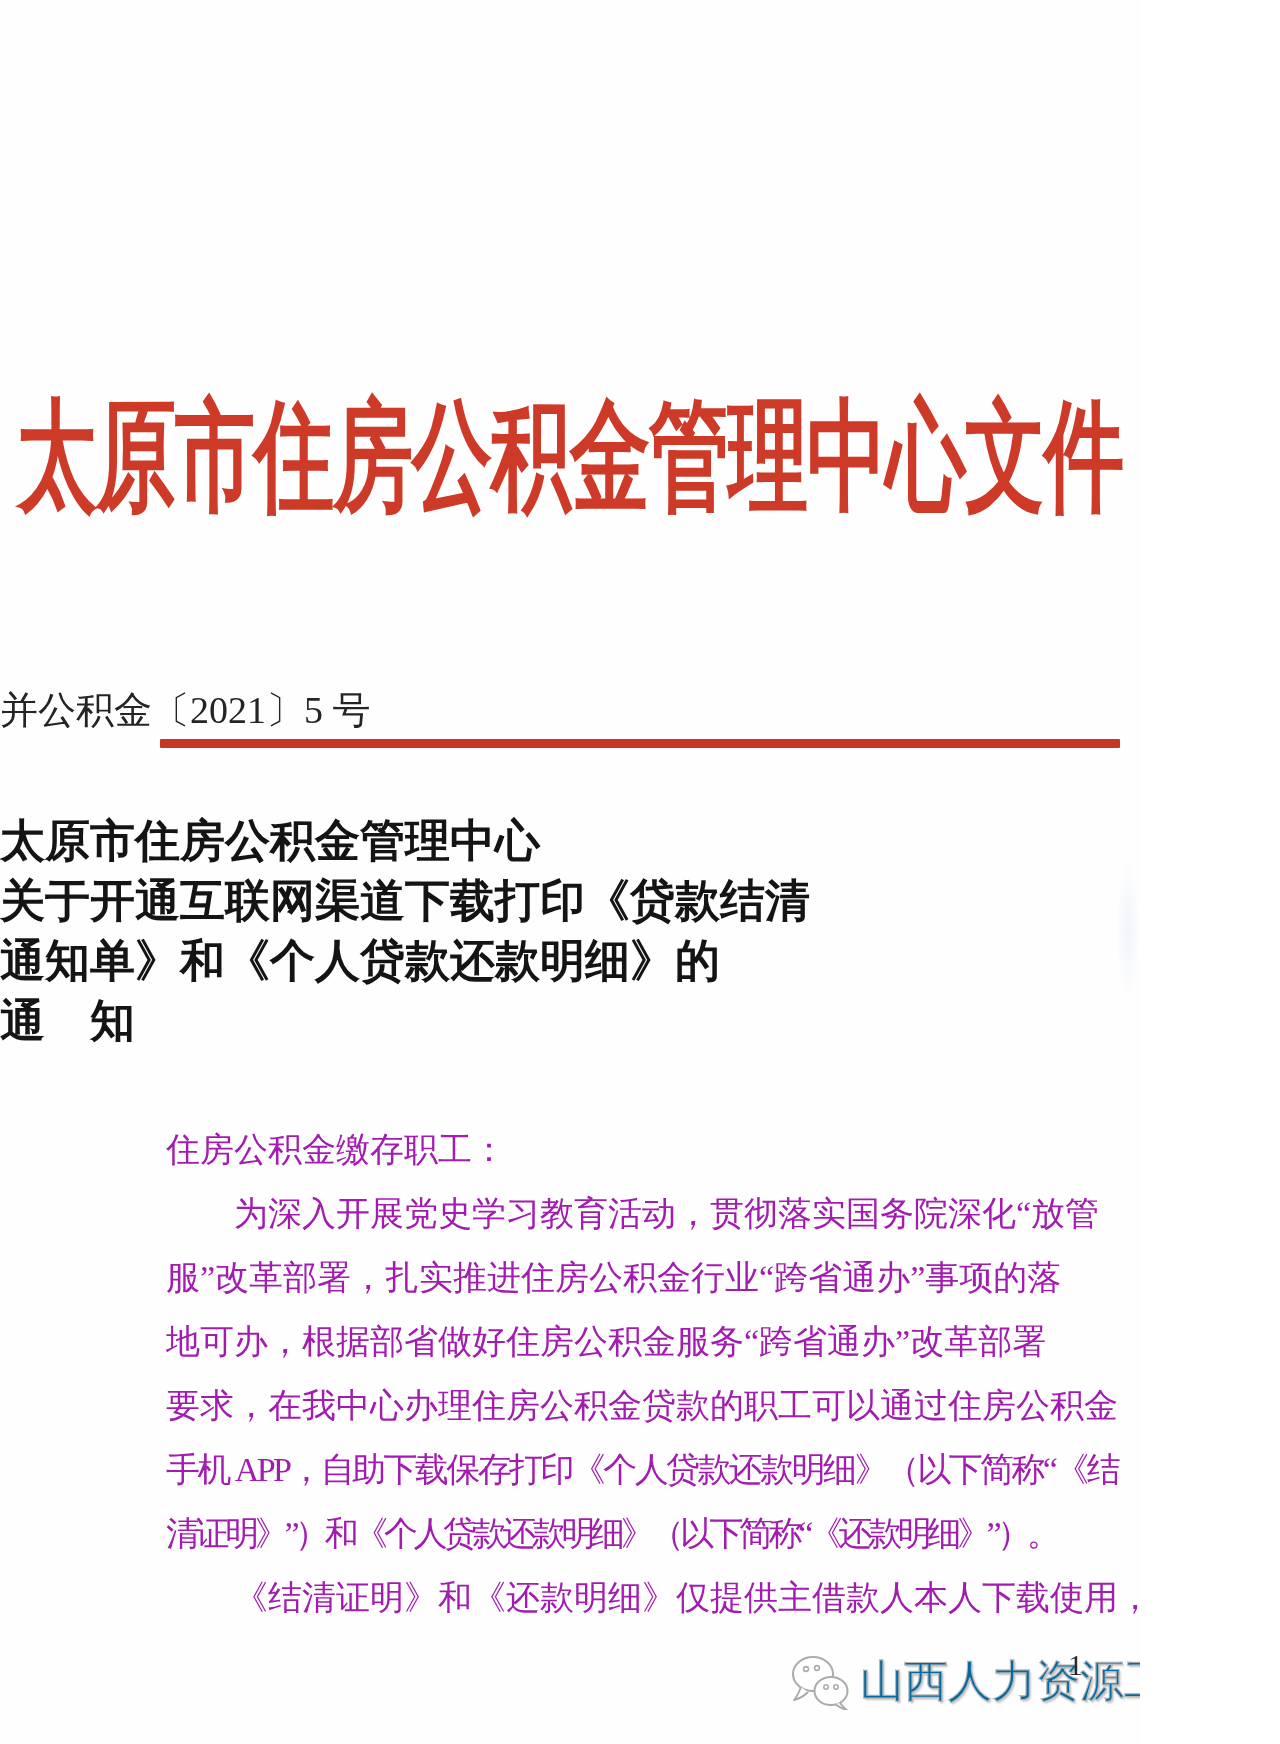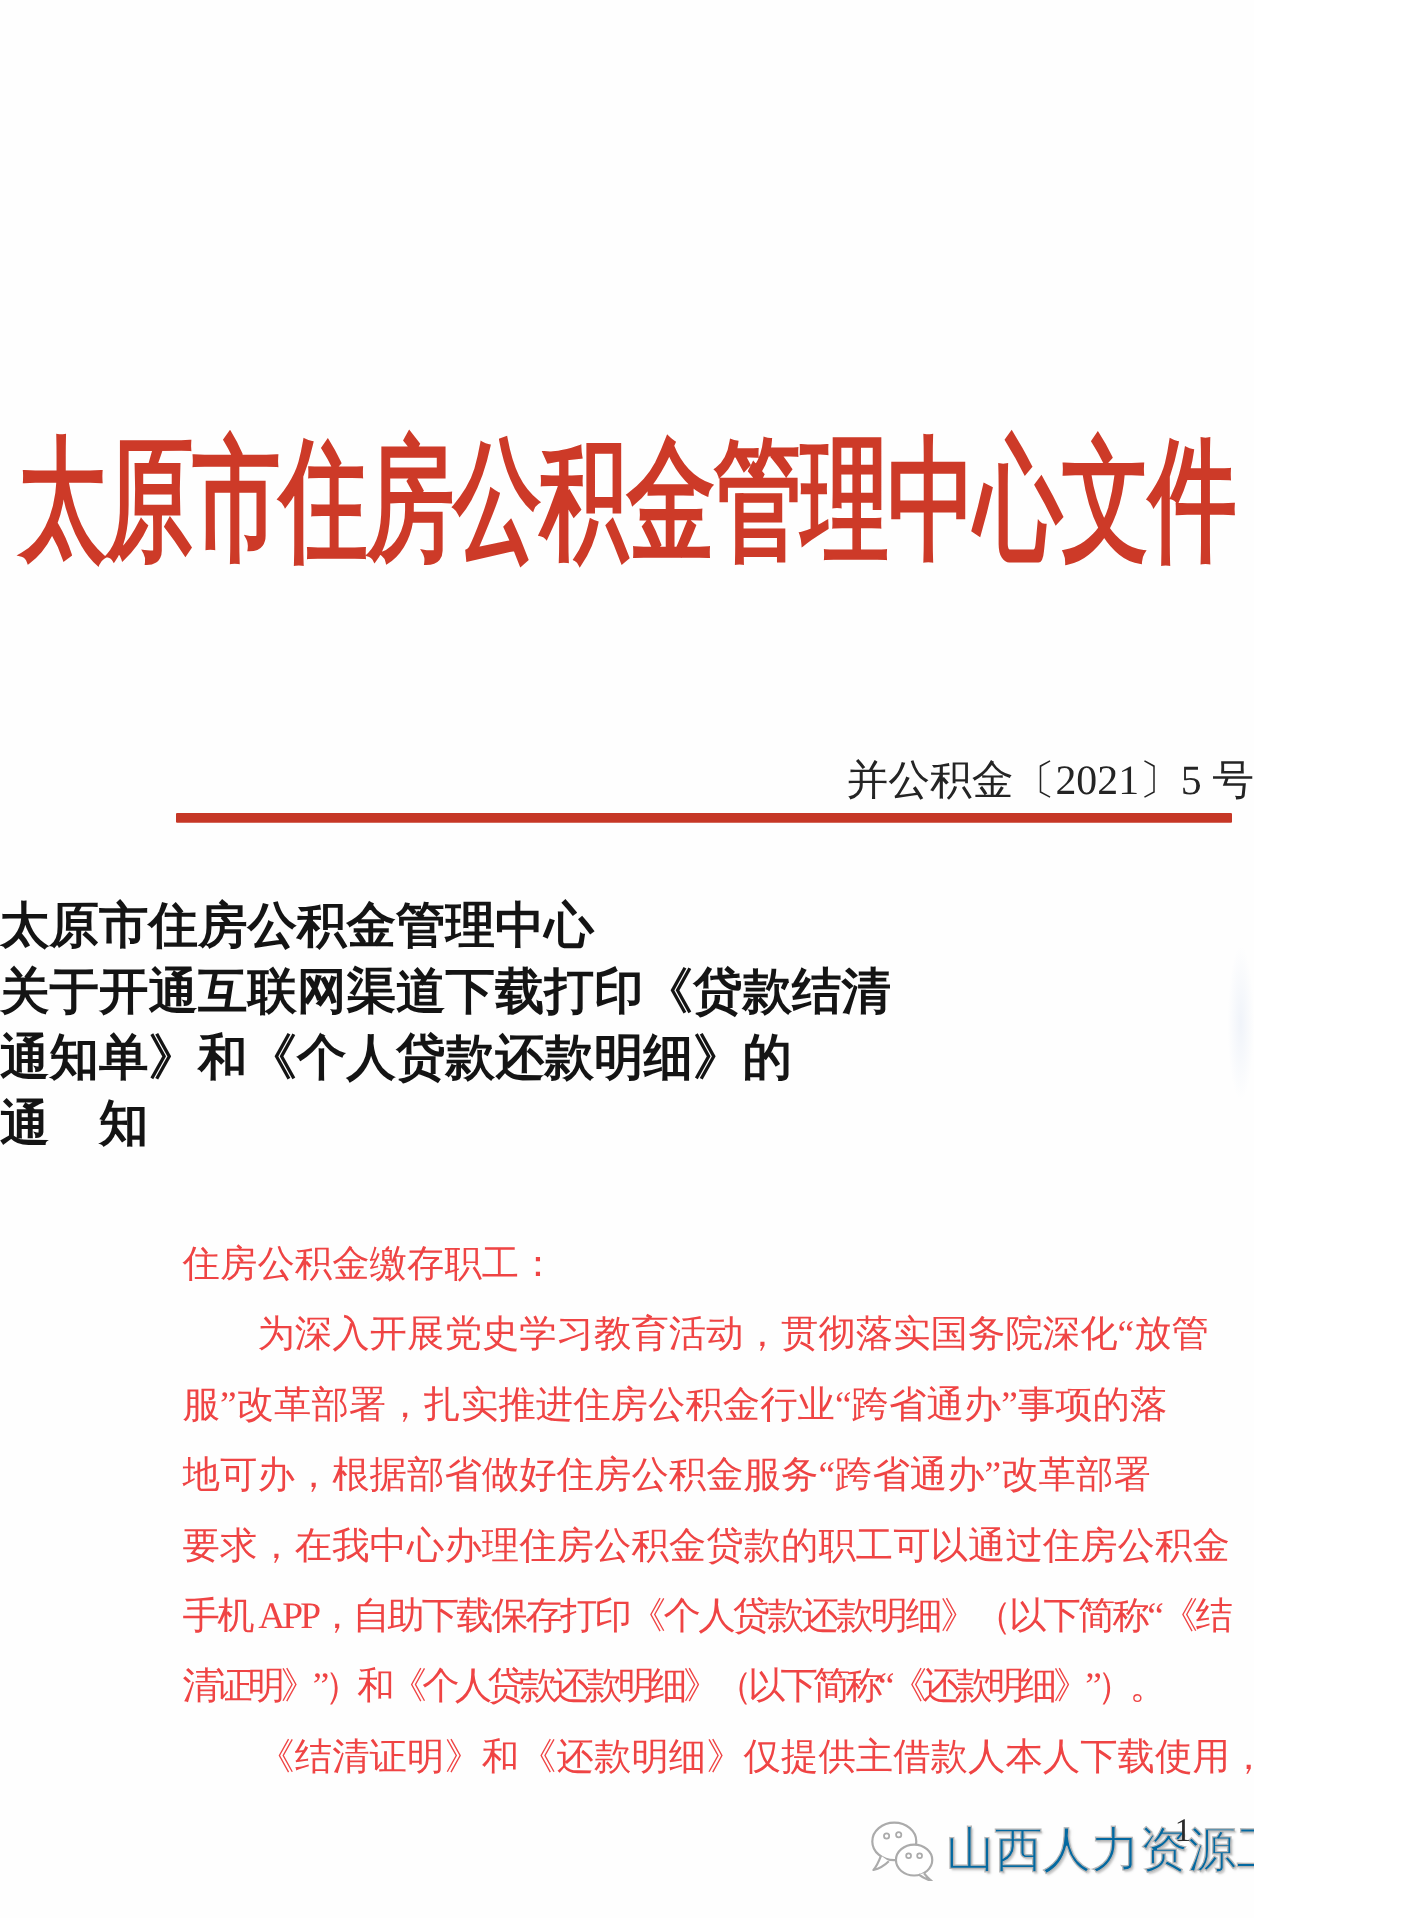--- a/index.html
+++ b/index.html
@@ -36,21 +36,21 @@
     transform-origin: center top;
     white-space: nowrap;
   }
 
   
   .doc-number {
     position: absolute;
     top: 688px;
     left: 0;
     width: 100%;
-    text-align: right;
+    text-align: left;
     font-size: 38px;
     line-height: 1.2;
     color: #242424;
     white-space: nowrap;
   }
 
   
   .red-rule {
     position: absolute;
     top: 739px;
@@ -76,21 +76,21 @@
   .title-line { white-space: nowrap; }
 
   
   .body-block {
     position: absolute;
     top: 1118px;
     left: 166px;
     width: 960px;
     font-size: 34px;
     line-height: 64px;
-    color: #ef4444;
+    color: #a21caf;
   }
   .line { white-space: nowrap; }
   .indent { text-indent: 68px; }
   .tight-1 { letter-spacing: -2.6px; }
   .tight-2 { letter-spacing: -4.4px; }
 
   
   .page-number {
     position: absolute;
     top: 1648px;

